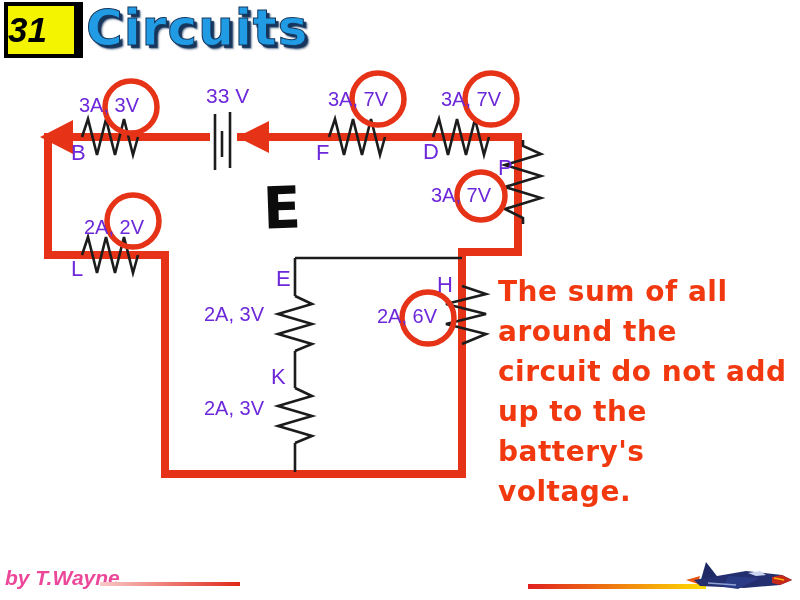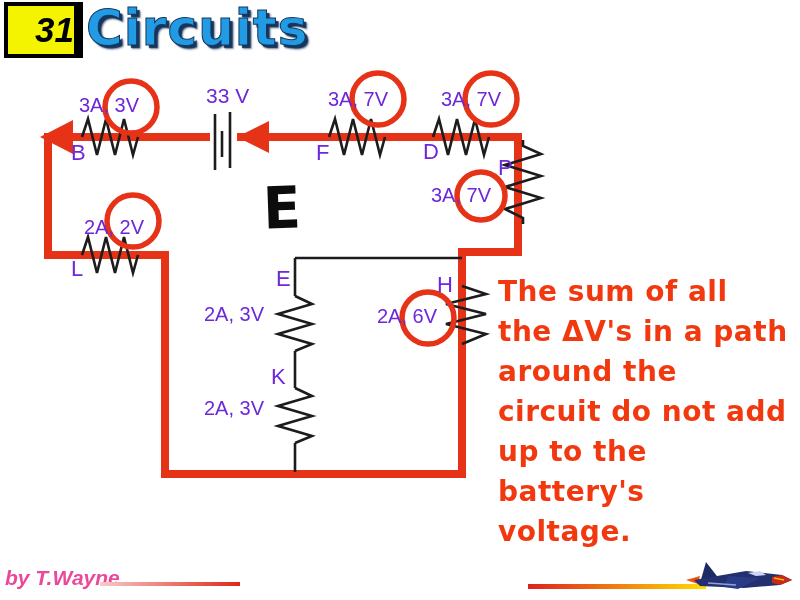--- a/index.html
+++ b/index.html
@@ -4,21 +4,21 @@
 <style>
   html,body{margin:0;padding:0;background:#888;}
   #slide{
     position:relative;width:800px;height:600px;background:#ffffff;
     overflow:hidden;font-family:"Liberation Sans",sans-serif;margin:0 auto;
   }
   
   .numbox{
     position:absolute;left:4px;top:2px;width:66px;height:48px;
     background:#f4f400;border:4px solid #000;border-right-width:9px;
-    display:flex;align-items:center;justify-content:flex-end;
+    display:flex;align-items:center;justify-content:flex-start;
   }
   .numbox span{font-size:35px;font-weight:900;font-style:italic;color:#000;}
   
   .title{
     position:absolute;left:86px;top:-4px;height:64px;line-height:64px;
     font-size:50px;font-weight:900;color:#219be4;letter-spacing:1px;
     -webkit-text-stroke:1px #16355c;
     text-shadow:3px 3px 1px #16355c, 4px 4px 2px rgba(22,53,92,.55);
     font-family:"DejaVu Sans","Liberation Sans",sans-serif;
   }
@@ -126,21 +126,20 @@
   <div class="lbl lbl-letter" style="left:498px;top:156px">P</div>
   <div class="lbl lbl-letter" style="left:71px;top:257px">L</div>
   <div class="lbl lbl-letter" style="left:276px;top:267px">E</div>
   <div class="lbl lbl-letter" style="left:271px;top:365px">K</div>
   <div class="lbl lbl-letter" style="left:437px;top:273px">H</div>
 
   <div class="bigE">E</div>
 
   <div class="note">
     <div>The sum of all</div>
-    <div>the ΔV's in a path</div>
     <div>around the</div>
     <div>circuit do not add</div>
     <div>up to the</div>
     <div>battery's</div>
     <div>voltage.</div>
   </div>
 
   <div class="credit">by T.Wayne</div>
   <div class="fline1"></div>
   <div class="fline2"></div>

